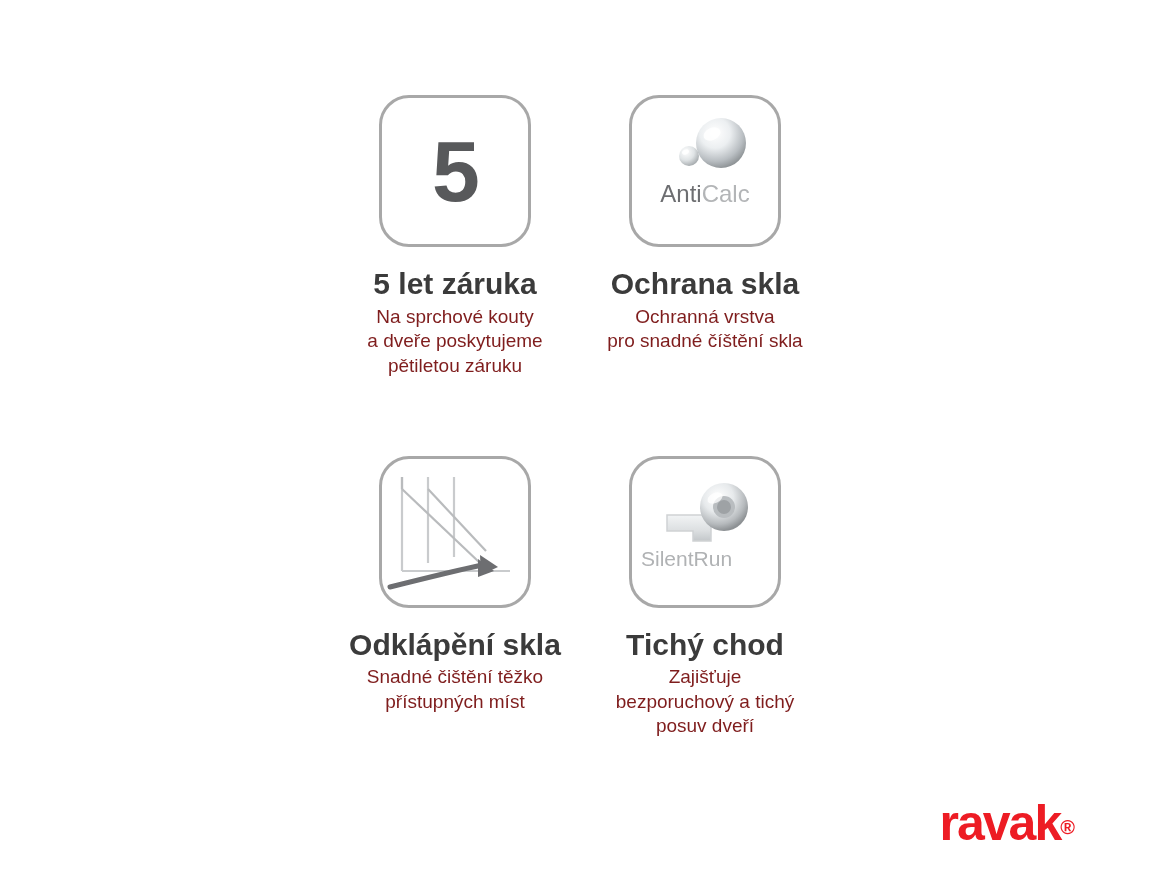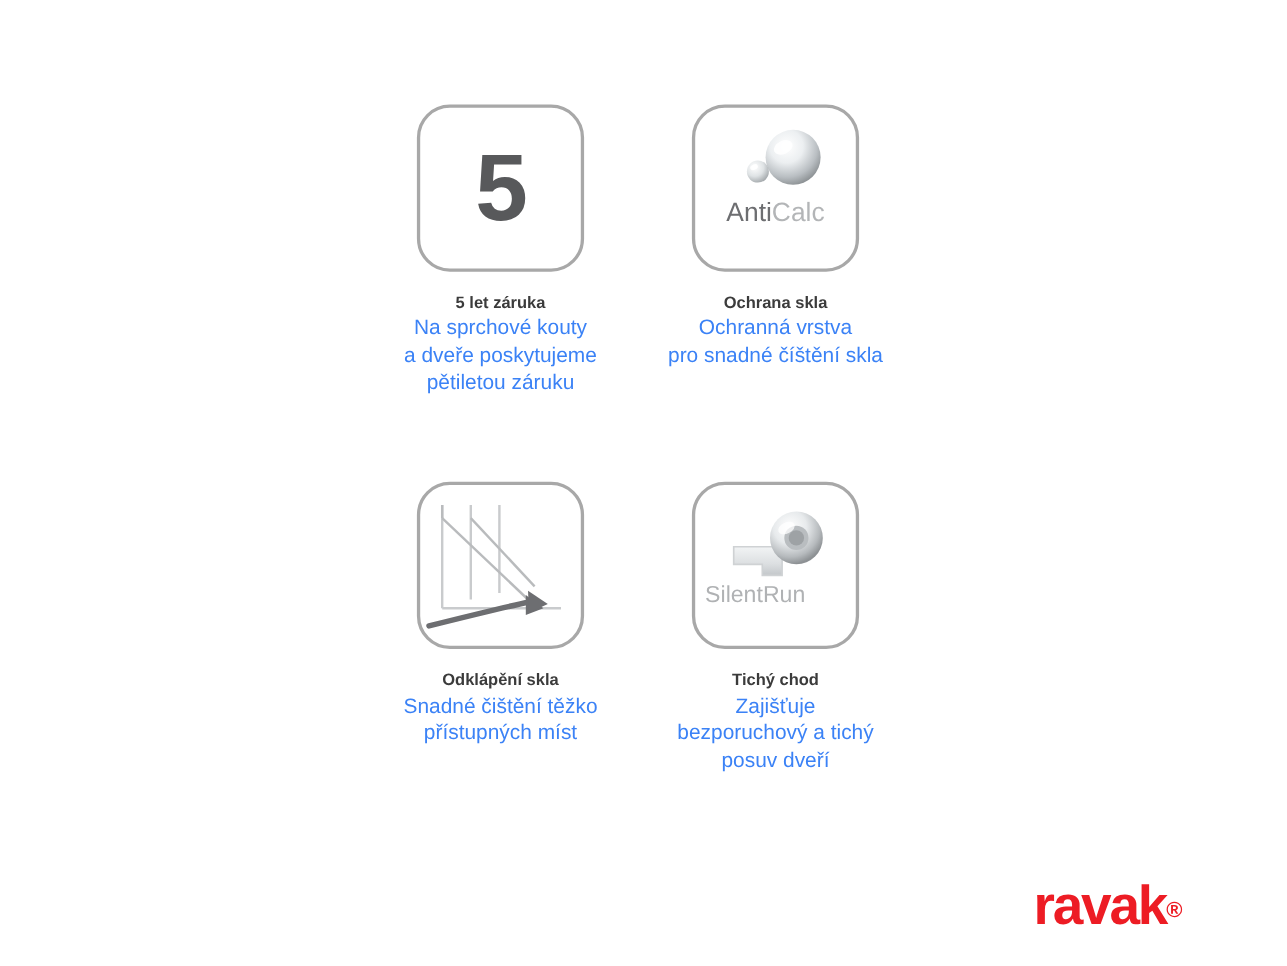--- a/index.html
+++ b/index.html
@@ -53,30 +53,30 @@
   }
   .icon-num {
     font-size: 86px;
     font-weight: bold;
     color: #58595b;
     line-height: 1;
     letter-spacing: -2px;
   }
   .feature-title {
     margin-top: 20px;
-    font-size: 15px;
+    font-size: 30px;
     font-weight: bold;
     color: #3b3b3b;
     text-align: center;
     line-height: 1.15;
   }
   .feature-desc {
     margin-top: 3px;
     font-size: 19px;
-    color: #3b82f6;
+    color: #7f1d1d;
     text-align: center;
     line-height: 1.3;
   }
   .row-gap {
     height: 77px;
   }
   .logo {
     position: absolute;
     right: 95px;
     bottom: 30px;

